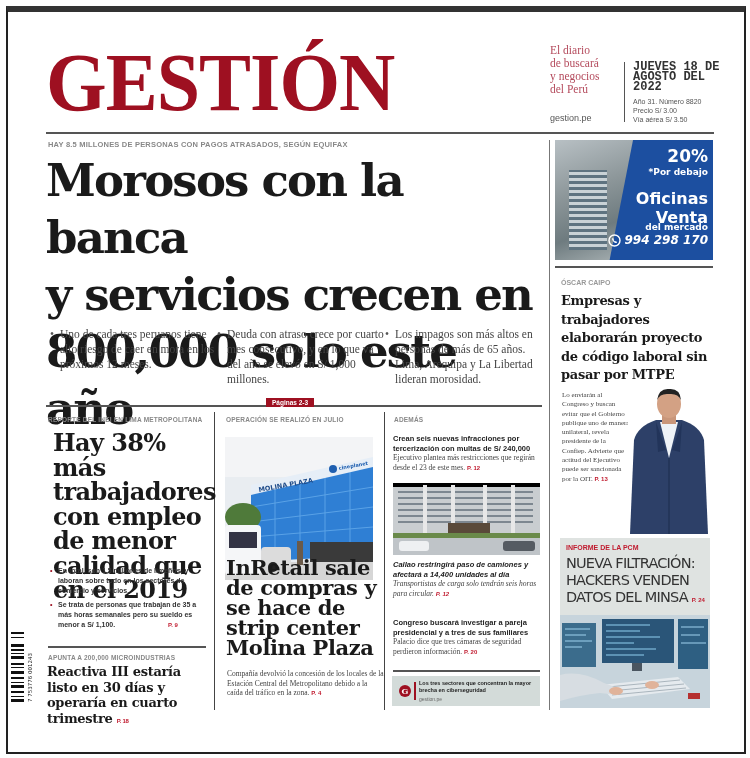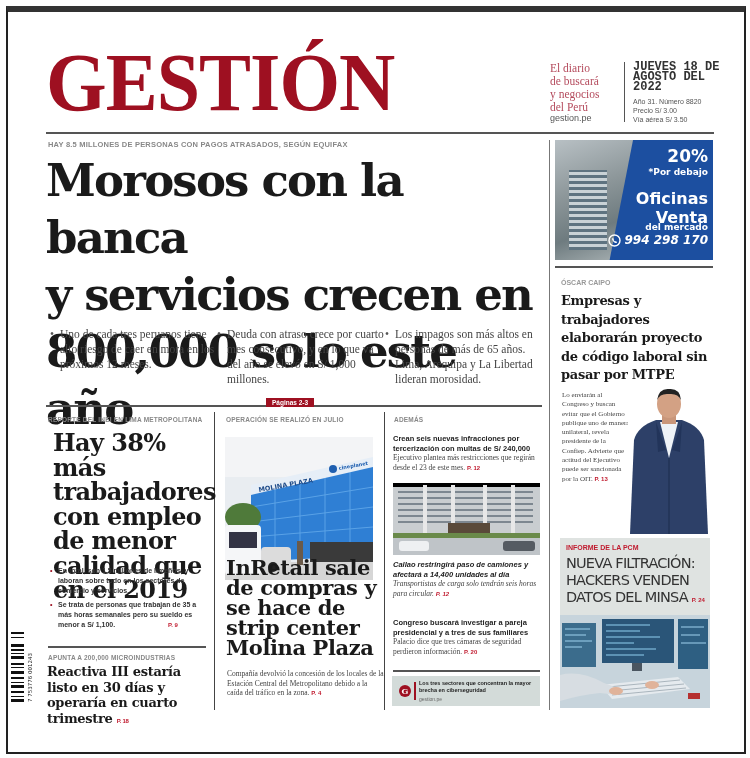--- a/index.html
+++ b/index.html
@@ -2,21 +2,21 @@
 <html><head>
 <meta charset="utf-8">
 <style>
   * { box-sizing: border-box; margin: 0; padding: 0; }
   html, body { width: 750px; height: 758px; background: #fff; overflow: hidden; }
   body { font-family: "DejaVu Serif", serif; color: #222; position: relative; }
   .frame { position: absolute; left: 6px; top: 6px; width: 740px; height: 748px; border: 2px solid #222; border-top: 6px solid #333; background: #fff; }
   .abs { position: absolute; }
   
   .logo { left: 46px; top: 42px; font-family: "Liberation Serif", serif; font-weight: bold; color: #9e1021; font-size: 82px; letter-spacing: -1px; line-height: 1; transform: scaleX(0.95); transform-origin: left; }
-  .tagline { left: 550px; top: 62px; font-family: "Liberation Serif", serif; color: #b44a5c; font-size: 11.5px; line-height: 13px; width: 80px; }
+  .tagline { left: 550px; top: 44px; font-family: "Liberation Serif", serif; color: #b44a5c; font-size: 11.5px; line-height: 13px; width: 80px; }
   .site { left: 550px; top: 113px; font-family: "Liberation Sans", sans-serif; font-size: 9px; color: #555; }
   .mast-divider { left: 624px; top: 62px; width: 1px; height: 60px; background: #555; }
   .date { left: 633px; top: 62px; font-family: Liberation Mono, monospace; font-size: 12px; font-weight: bold; color: #333; line-height: 10px; width: 90px; }
   .edition { left: 633px; top: 97px; font-family: "Liberation Sans", sans-serif; font-size: 7px; color: #555; line-height: 9px; width: 90px; }
   .rule { height: 2px; background: #555; }
   
   .kicker { font-family: "Liberation Sans", sans-serif; font-size: 7.5px; font-weight: bold; color: #888; letter-spacing: 0.2px; text-transform: uppercase; }
   .main-head { left: 46px; top: 152px; width: 500px; font-family: "DejaVu Serif", serif; font-weight: bold; font-size: 45px; line-height: 57px; letter-spacing: -1.8px; color: #1a1a1a; }
   .bullets { top: 327px; width: 160px; font-family: "Liberation Serif", serif; font-size: 11.5px; line-height: 15px; color: #444; }
   .bullets::before { content: "•"; position: absolute; left: -10px; top: 0; color: #555; }

